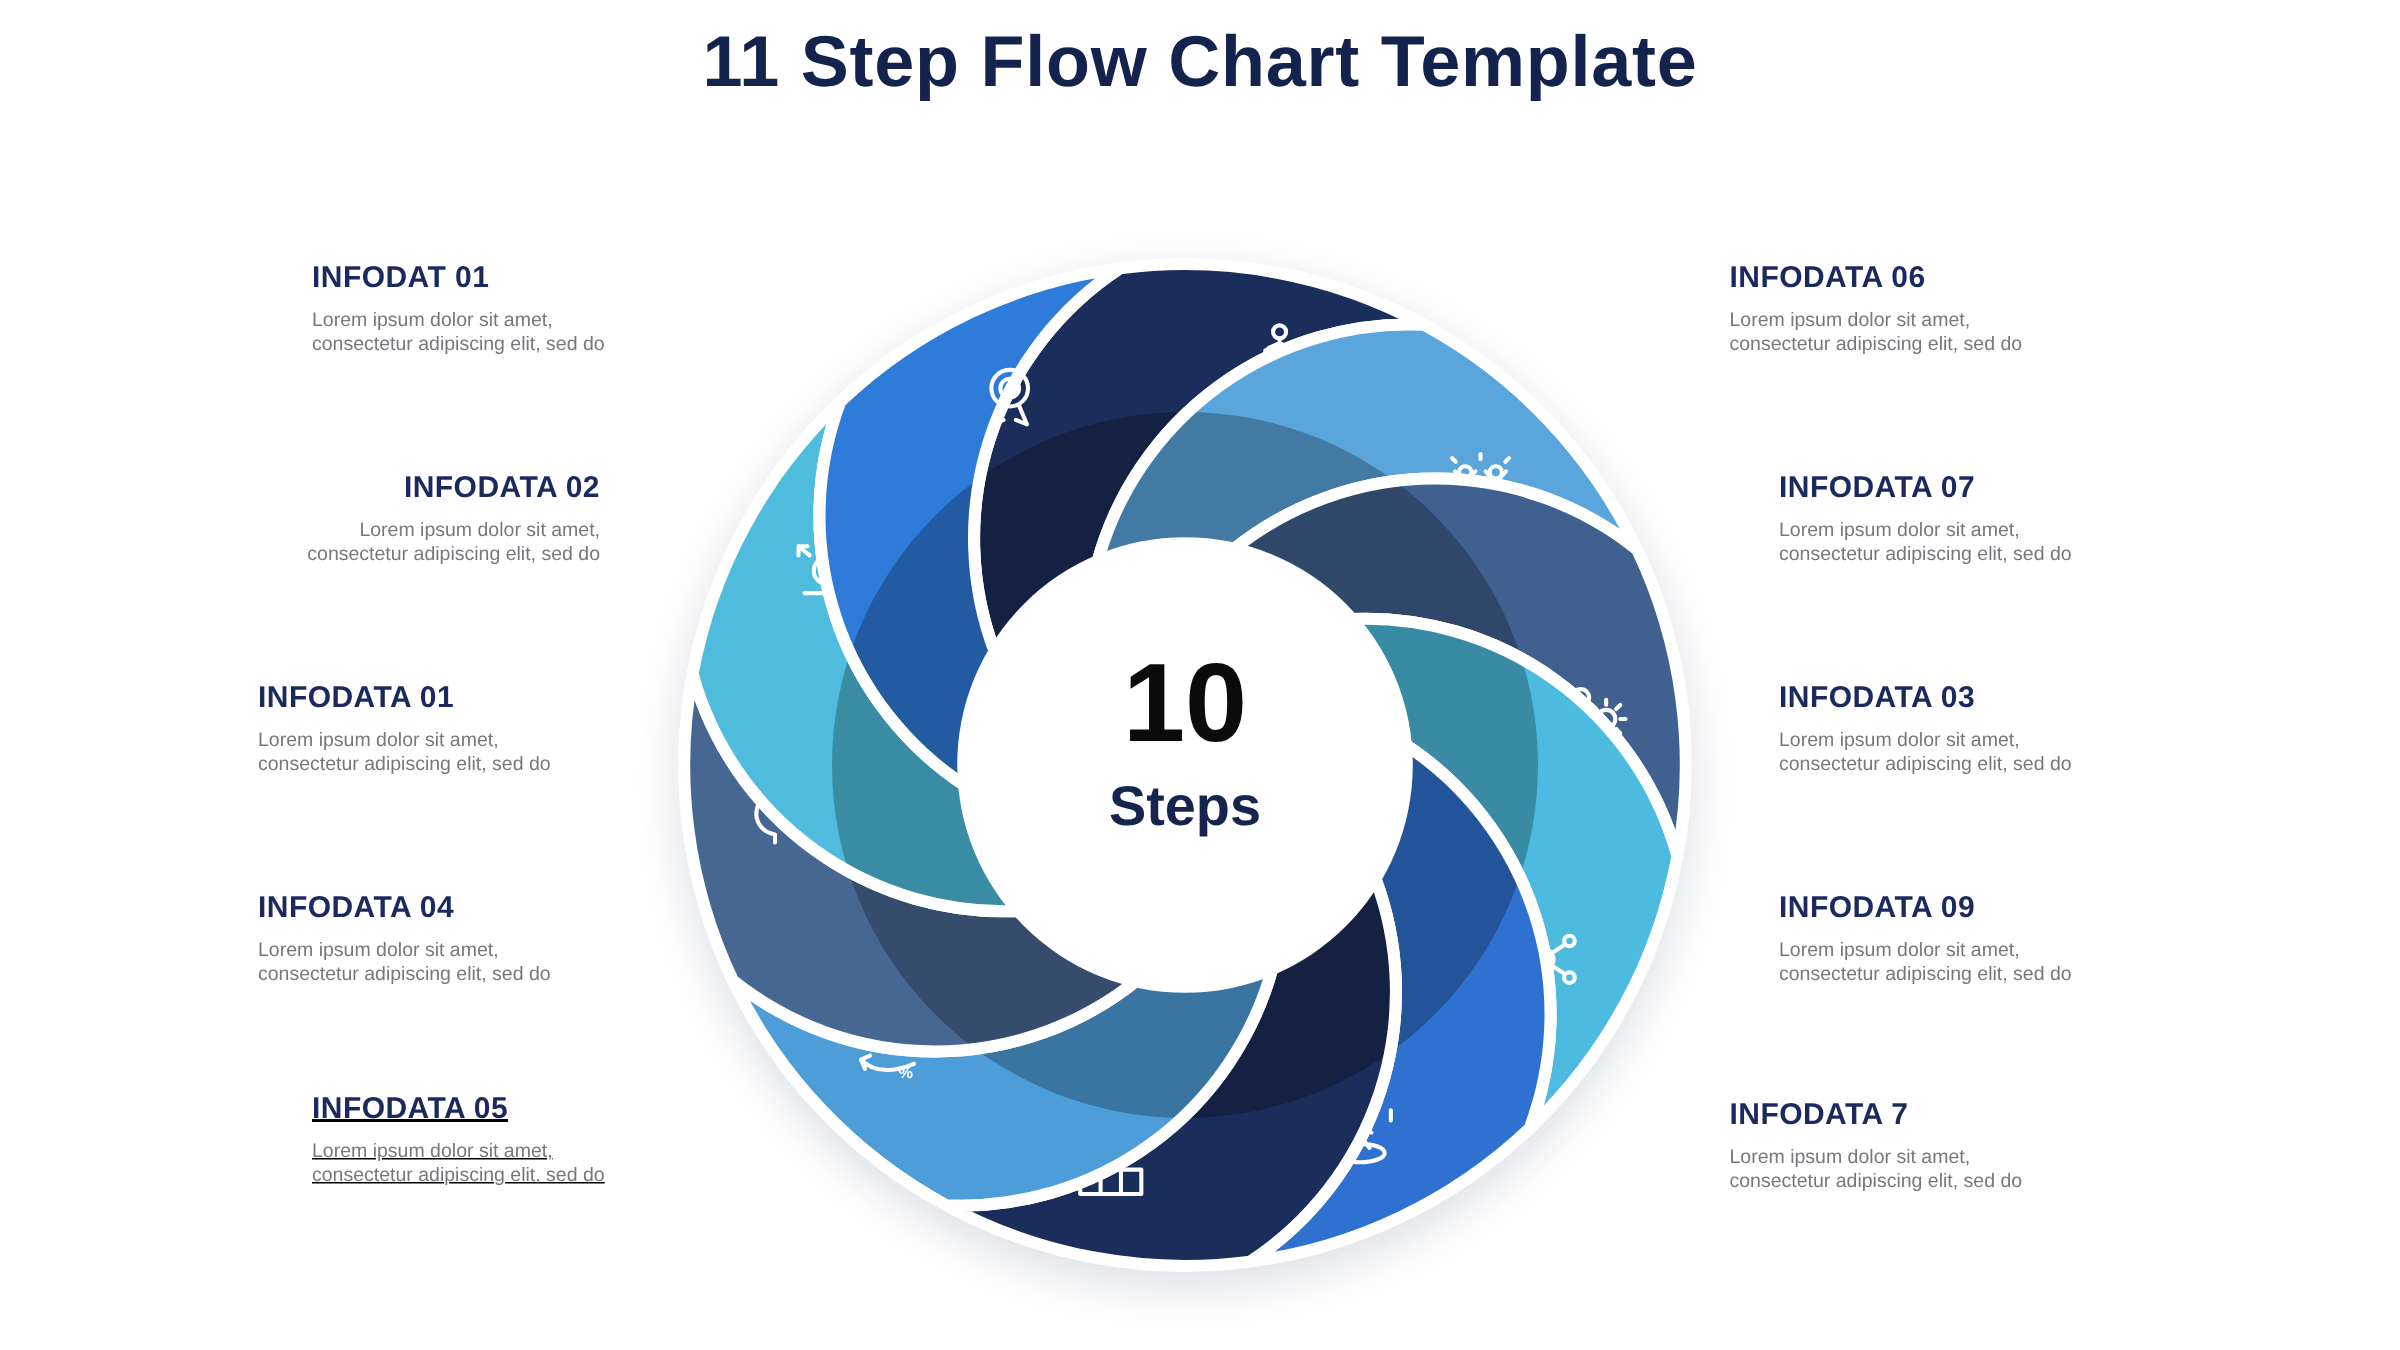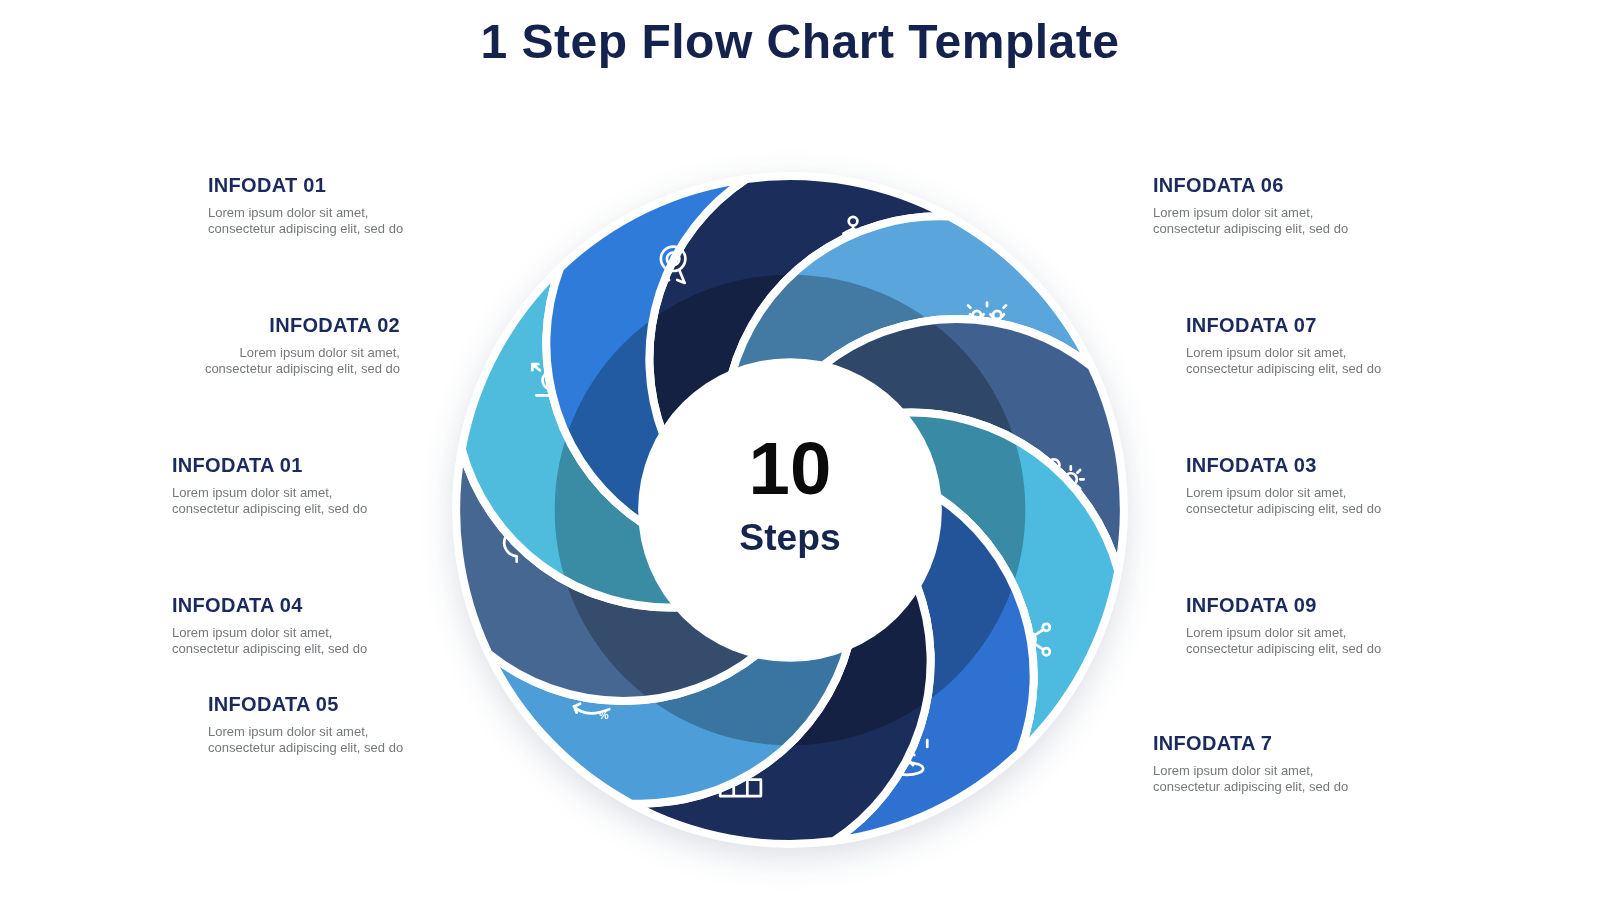--- a/index.html
+++ b/index.html
@@ -13,39 +13,39 @@
   .info h3{margin:0 0 8px 0;font-size:20px;font-weight:700;color:#1b2a5e;letter-spacing:.3px;}
   .info p{margin:0;font-size:13px;line-height:1.26;color:#75787c;}
   .wheel-svg{position:absolute;left:438px;top:158px;width:704px;height:704px;
     filter:drop-shadow(0 10px 16px rgba(20,40,80,.15));}
 </style>
 </head>
 <body>
 
 <div class="stage">
 
-  <div class="page-title">1 Step Flow Chart Template</div>
+  <div class="page-title">11 Step Flow Chart Template</div>
 
   <div class="info" style="left:208px;top:174px;">
     <h3>INFODAT 01</h3>
     <p>Lorem ipsum dolor sit amet, consectetur adipiscing elit, sed do</p>
   </div>
   <div class="info" style="left:172px;top:314px;text-align:right;">
     <h3>INFODATA 02</h3>
     <p>Lorem ipsum dolor sit amet, consectetur adipiscing elit, sed do</p>
   </div>
   <div class="info" style="left:172px;top:454px;">
     <h3>INFODATA 01</h3>
     <p>Lorem ipsum dolor sit amet, consectetur adipiscing elit, sed do</p>
   </div>
   <div class="info" style="left:172px;top:594px;">
     <h3>INFODATA 04</h3>
     <p>Lorem ipsum dolor sit amet, consectetur adipiscing elit, sed do</p>
   </div>
-  <div class="info" style="left:208px;top:693px;">
+  <div class="info" style="left:208px;top:728px;text-decoration:underline;">
     <h3>INFODATA 05</h3>
     <p>Lorem ipsum dolor sit amet, consectetur adipiscing elit, sed do</p>
   </div>
 
   <div class="info" style="left:1153px;top:174px;">
     <h3>INFODATA 06</h3>
     <p>Lorem ipsum dolor sit amet, consectetur adipiscing elit, sed do</p>
   </div>
   <div class="info" style="left:1186px;top:314px;">
     <h3>INFODATA 07</h3>

